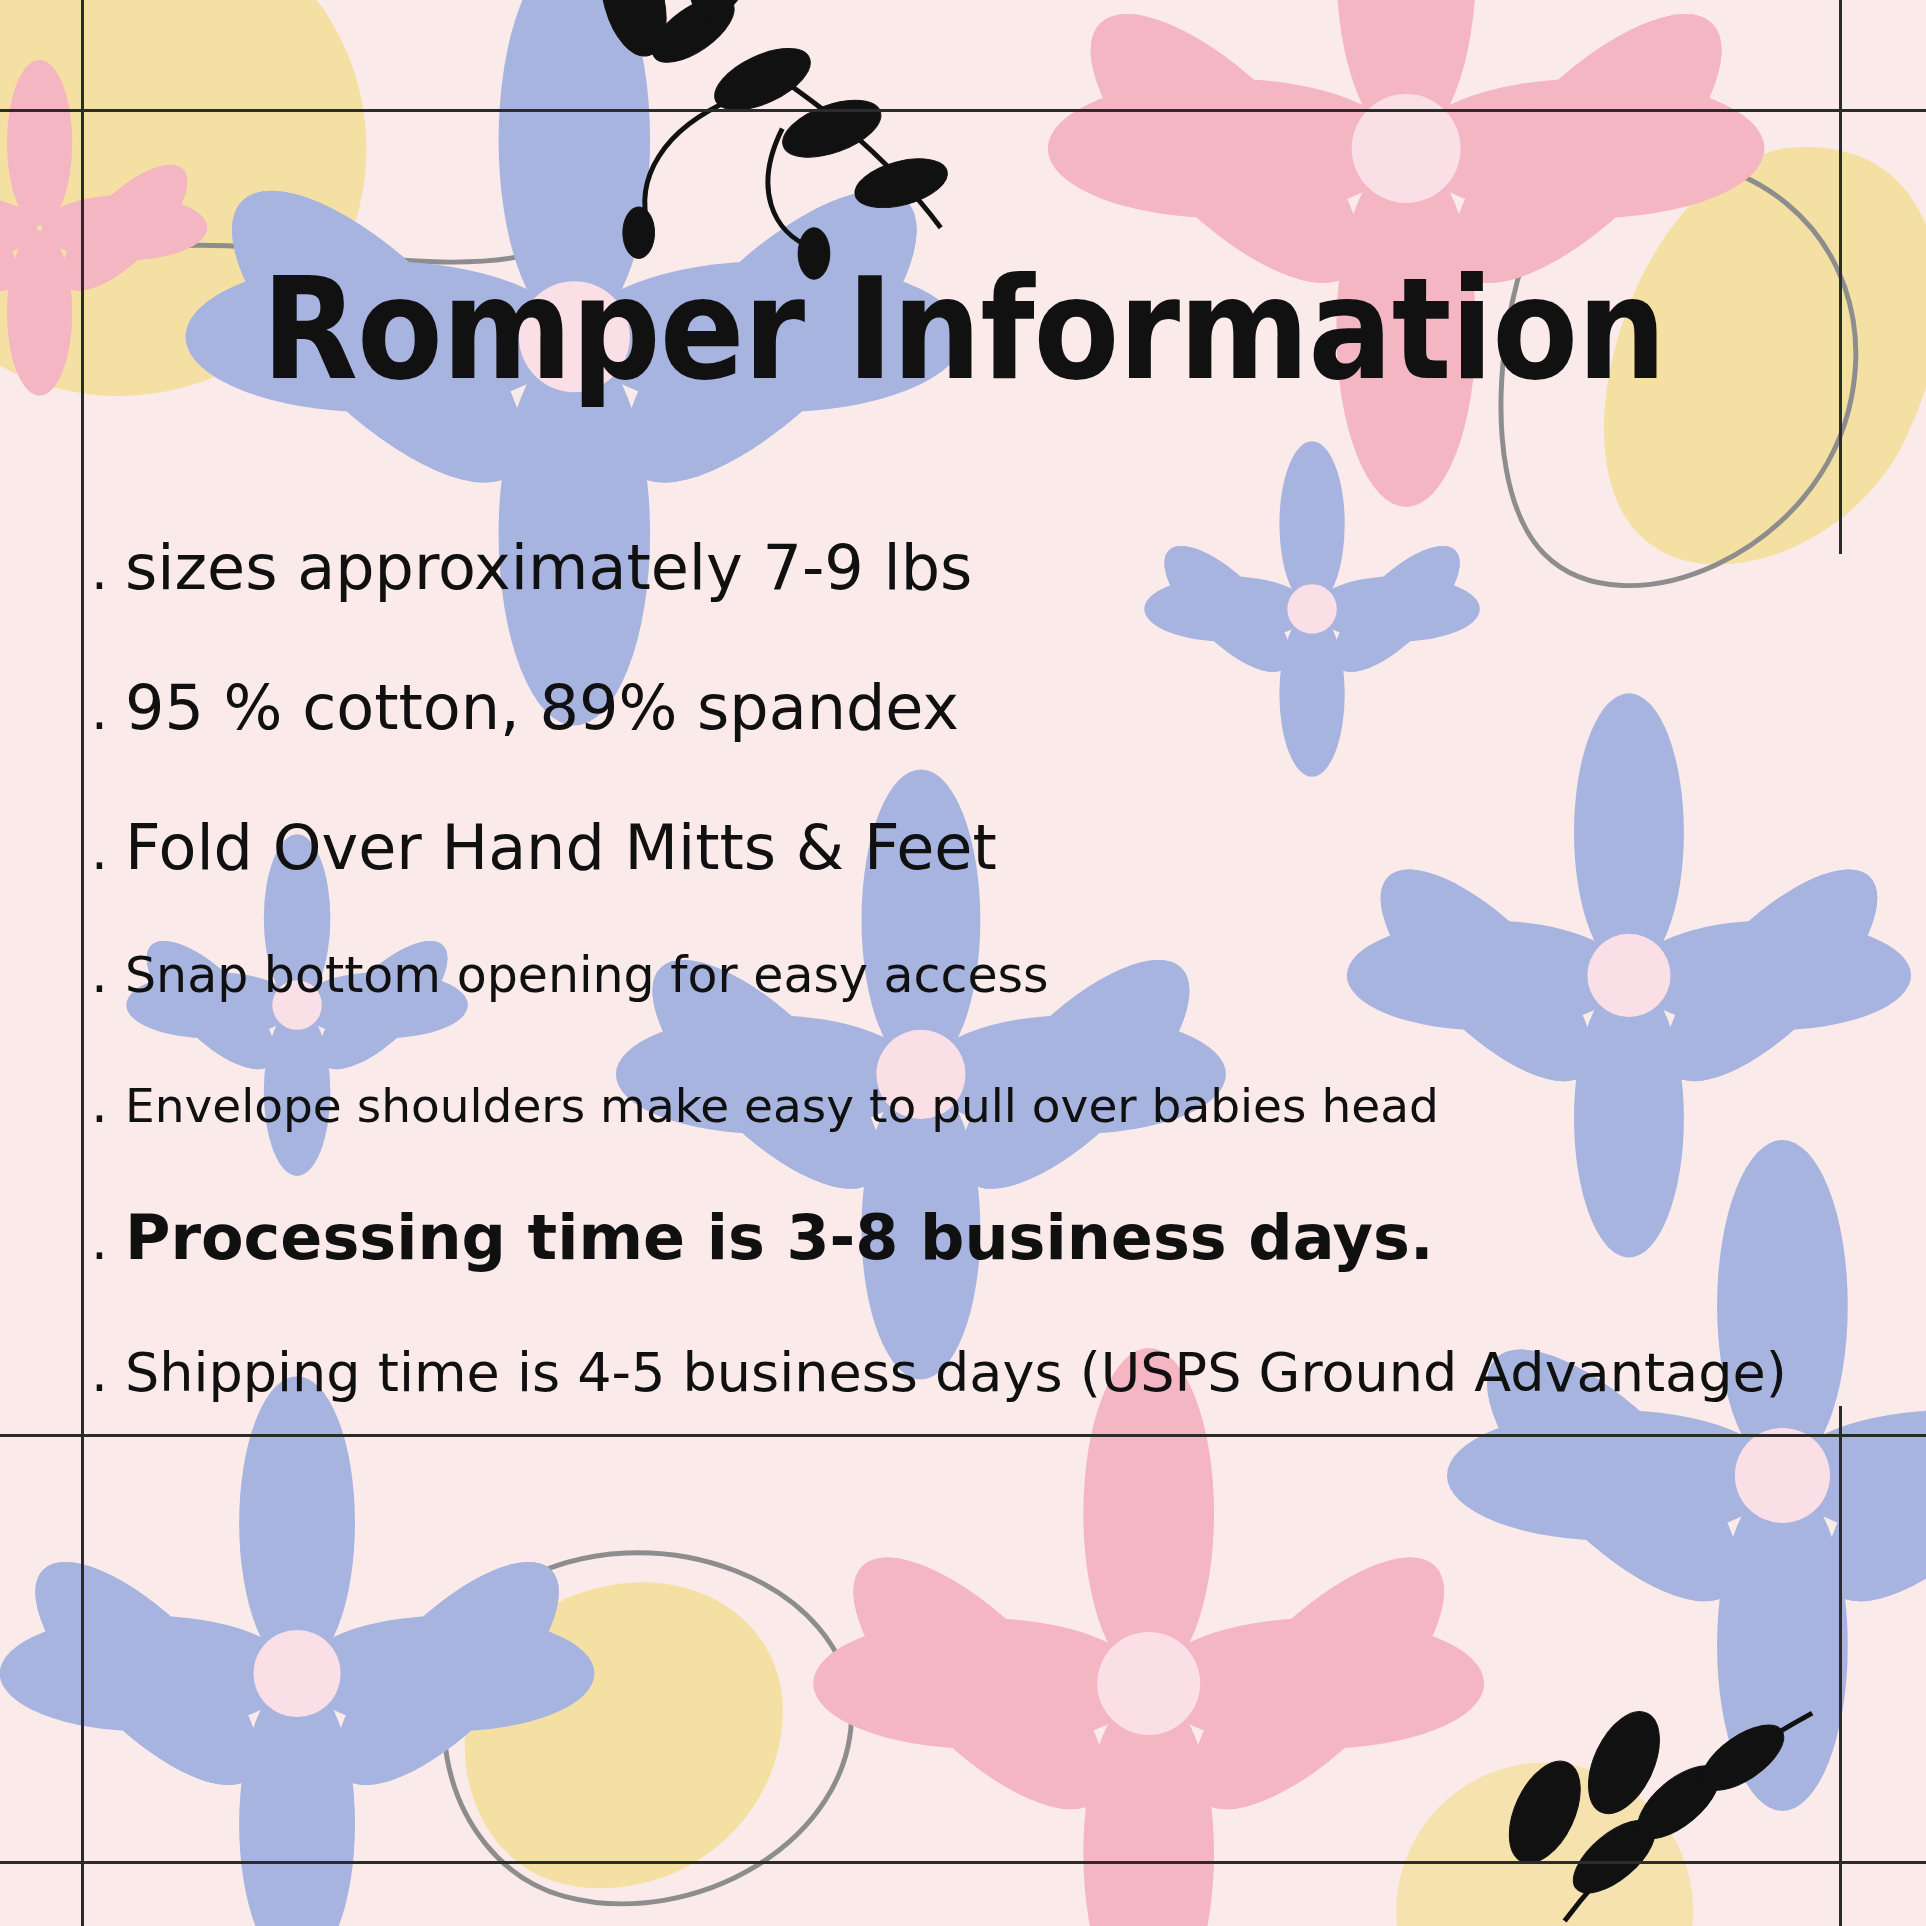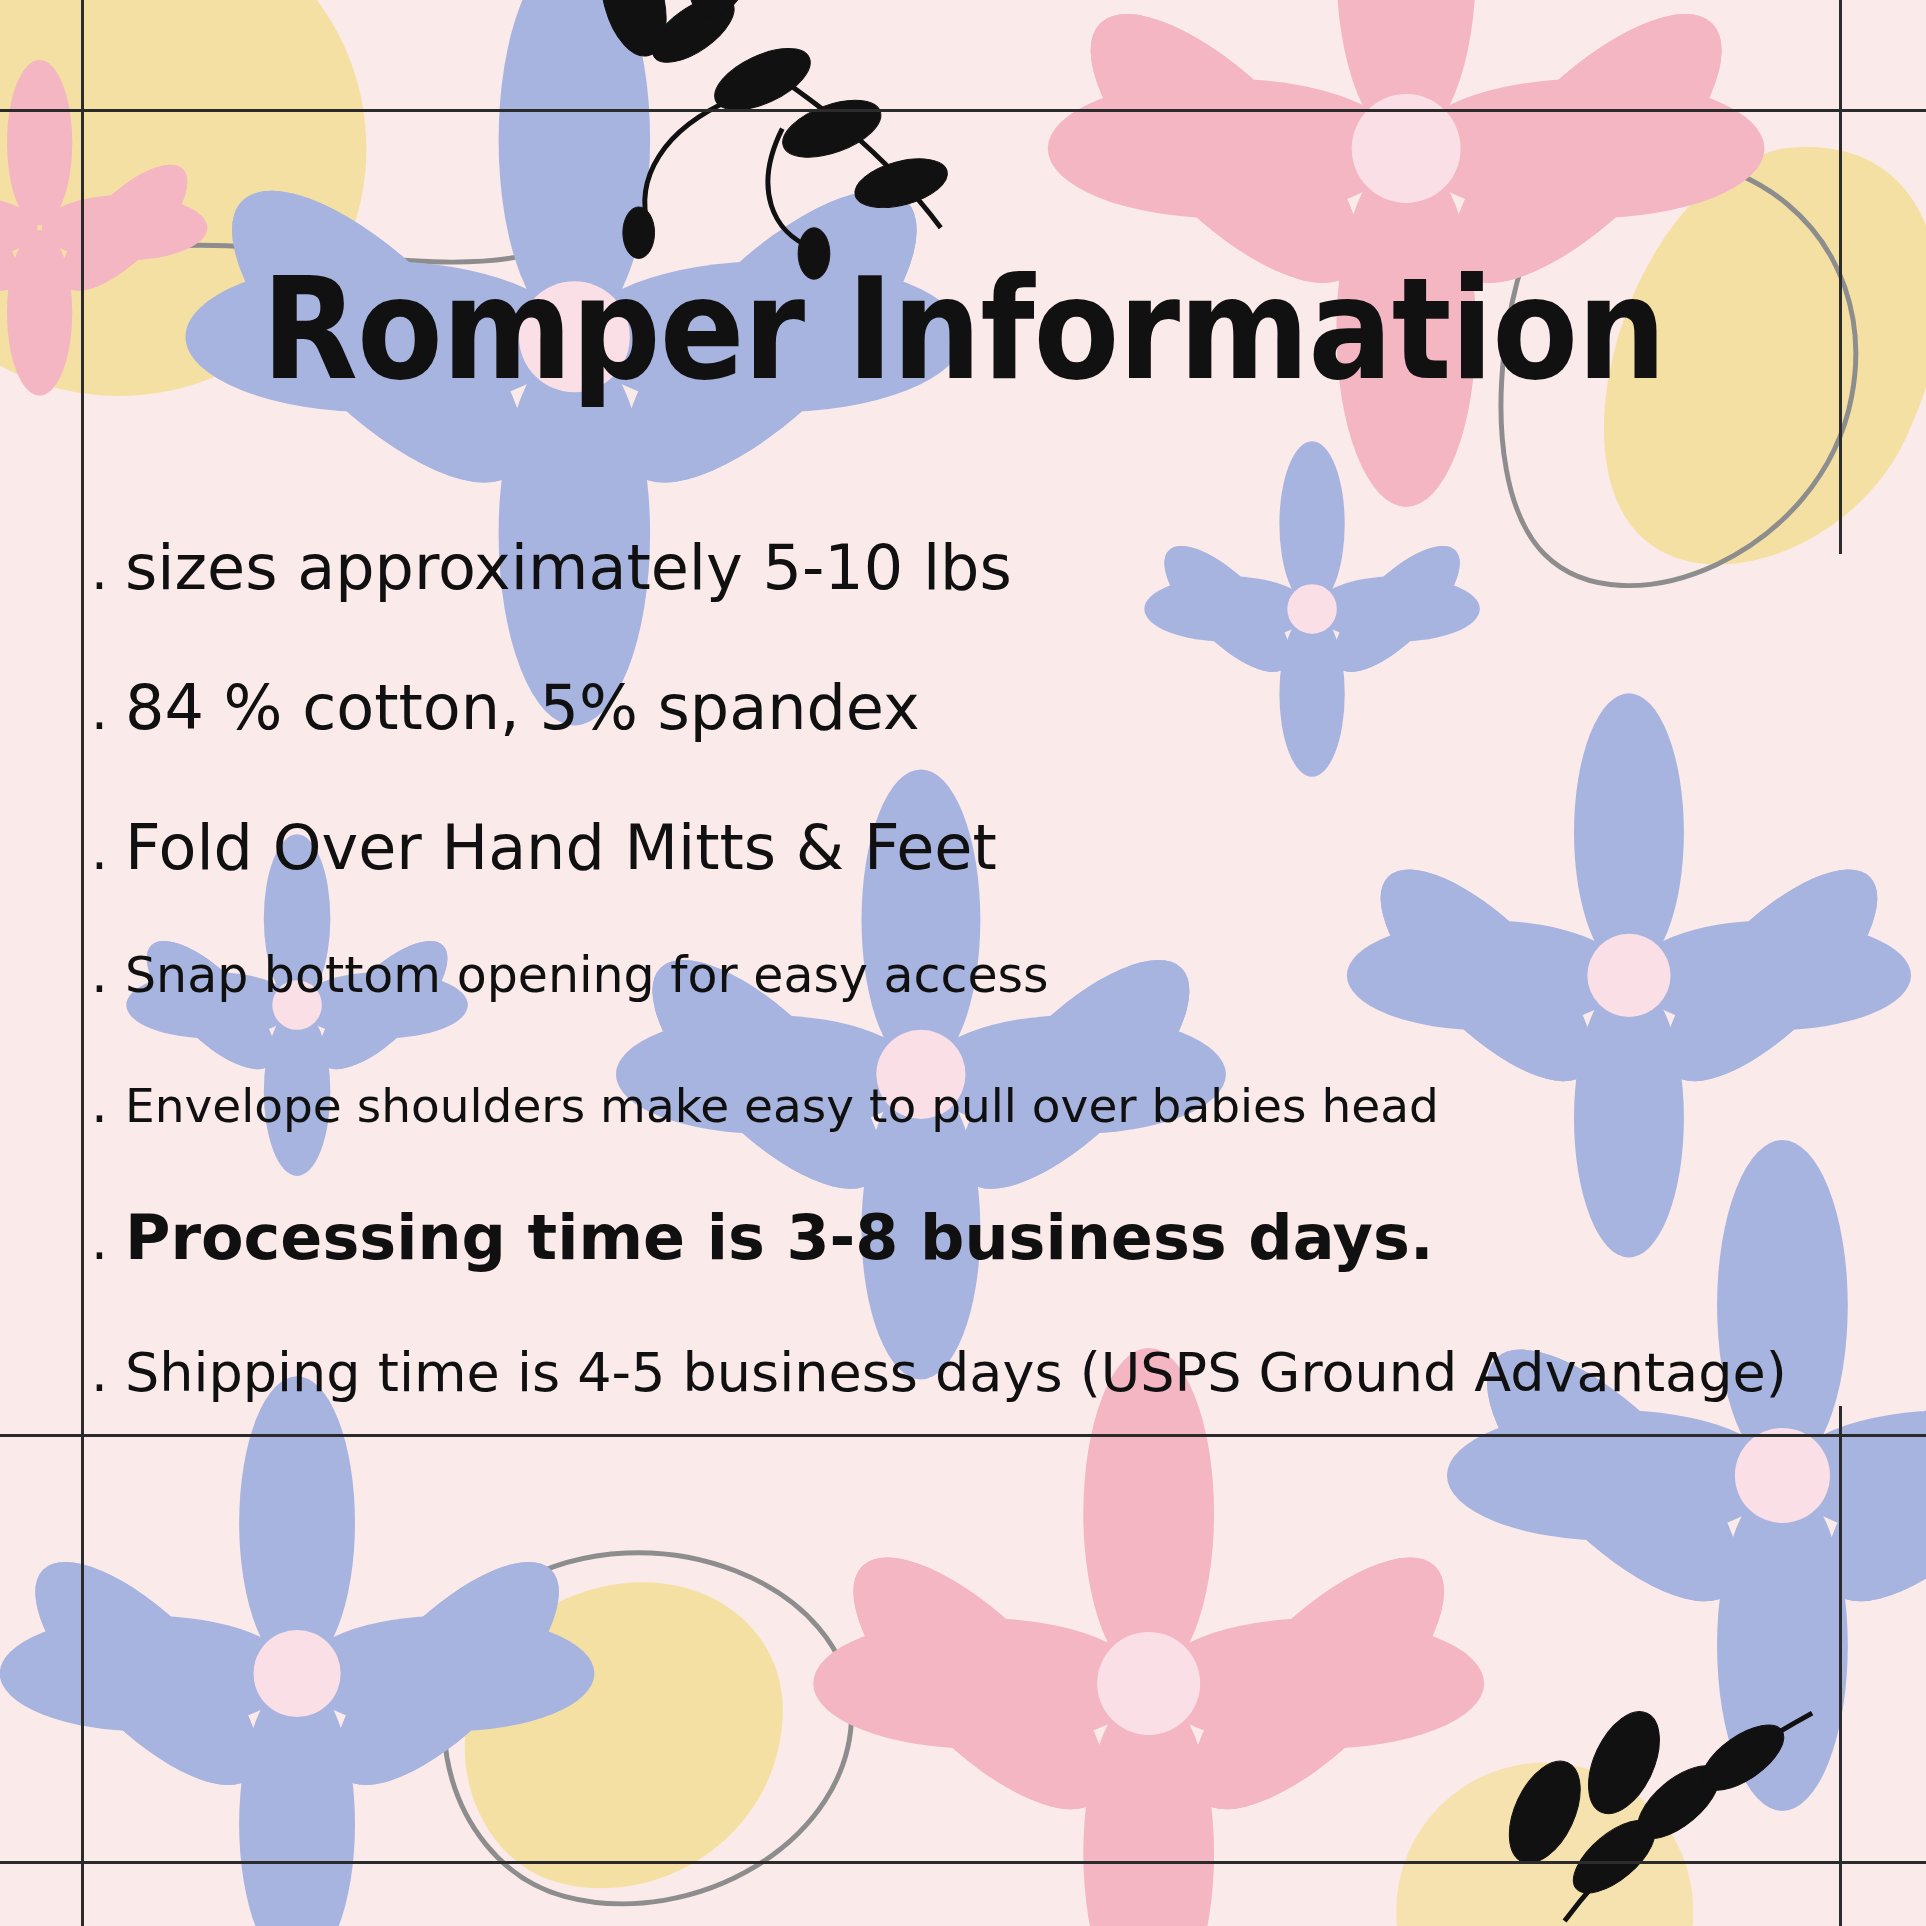--- a/index.html
+++ b/index.html
@@ -205,26 +205,26 @@
   <div class="frame-line frame-h" style="top:1434px;left:0;width:1927px;"></div>
 
   <div class="content-layer">
 
     <div id="title">Romper Information</div>
 
     <div id="bullets">
 
       <div class="bullet-row b0 row-gap-xl">
         <span class="bullet-dot">.</span>
-        <span class="bullet-text">sizes approximately 5-10 lbs</span>
+        <span class="bullet-text">sizes approximately 7-9 lbs</span>
       </div>
 
       <div class="bullet-row b1 row-gap-xl">
         <span class="bullet-dot">.</span>
-        <span class="bullet-text">84 % cotton, 5% spandex</span>
+        <span class="bullet-text">95 % cotton, 89% spandex</span>
       </div>
 
       <div class="bullet-row b2 row-gap-lg">
         <span class="bullet-dot">.</span>
         <span class="bullet-text">Fold Over Hand Mitts  &amp;  Feet</span>
       </div>
 
       <div class="bullet-row b3 row-gap-xl">
         <span class="bullet-dot">.</span>
         <span class="bullet-text">Snap bottom opening for easy access</span>

